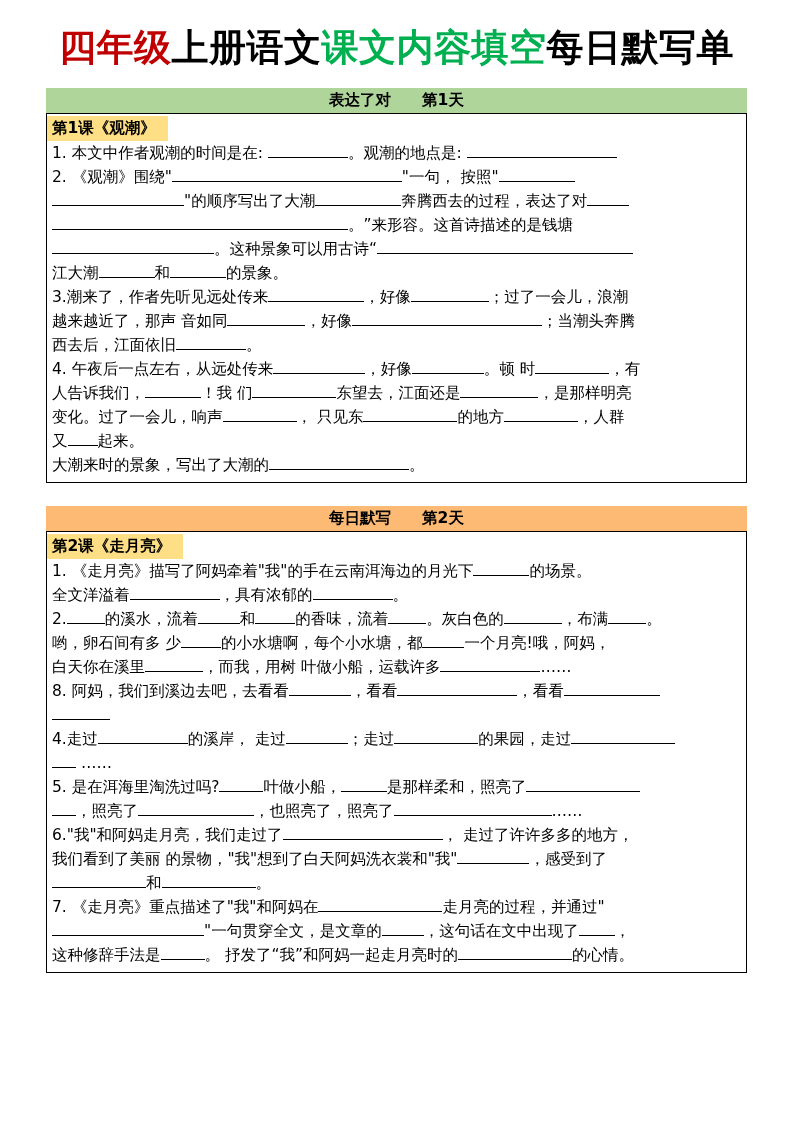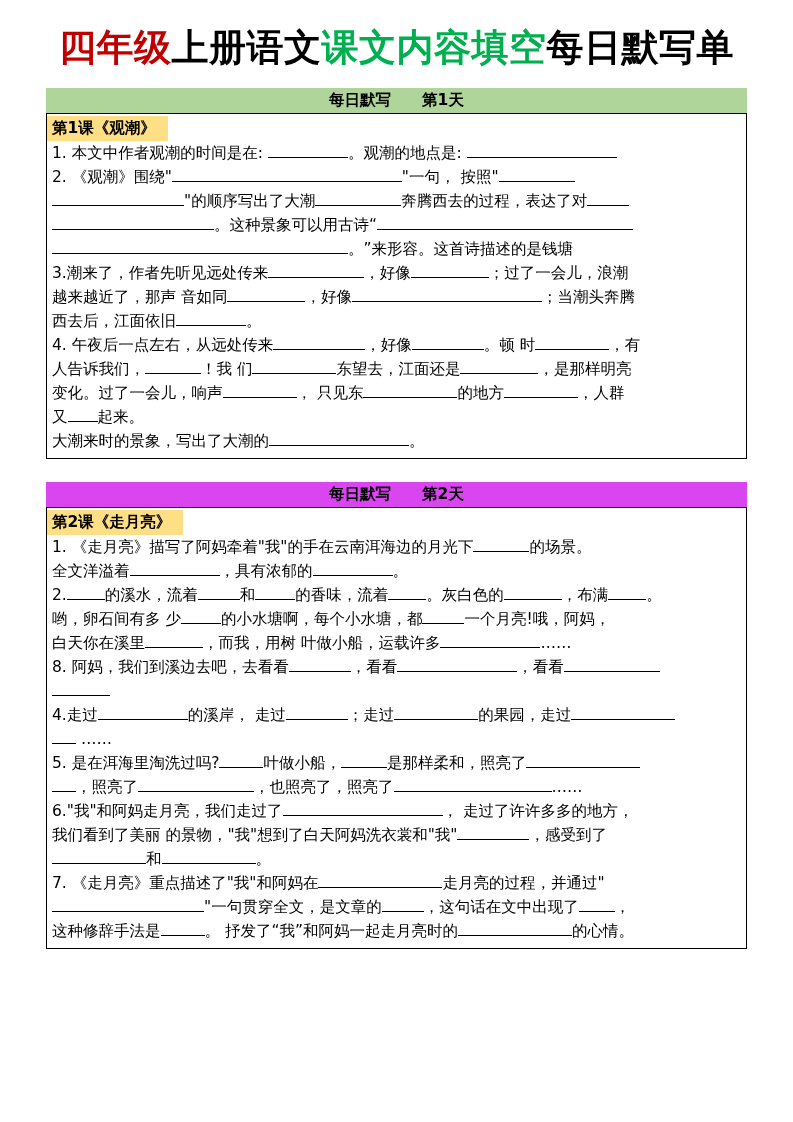--- a/index.html
+++ b/index.html
@@ -34,40 +34,41 @@
     border-bottom:1px solid #000;
   }
 </style>
 </head>
 <body>
 
 <div class="page">
   <h1 class="title"><span id="t-grade" style="color: rgb(192, 0, 0);">四年级</span><span id="t-volume" style="color: rgb(0, 0, 0);">上册语文</span><span id="t-topic" style="color: rgb(0, 176, 80);">课文内容填空</span><span id="t-suffix" style="color: rgb(0, 0, 0);">每日默写单</span></h1>
   <div class="sections" id="sections">
       <section class="worksheet-section">
-        <div class="day-bar" style="background: rgb(175, 213, 154);">每日默写　　第1天</div>
+        <div class="day-bar" style="background: rgb(175, 213, 154);">表达了对　　第1天</div>
         <div class="qbox" style="border-color: rgb(0, 0, 0);">
           <div class="line"><span class="lesson-label" style="background: rgb(255, 223, 133);">第1课《观潮》</span></div>
           <div class="line"><span>1. 本文中作者观潮的时间是在: </span><span class="blank" style="width: 80px; border-bottom-color: rgb(0, 0, 0);"></span><span>。观潮的地点是: </span><span class="blank" style="width: 150px; border-bottom-color: rgb(0, 0, 0);"></span></div>
           <div class="line"><span>2. 《观潮》围绕"</span><span class="blank" style="width: 230px; border-bottom-color: rgb(0, 0, 0);"></span><span>"一句， 按照"</span><span class="blank" style="width: 76px; border-bottom-color: rgb(0, 0, 0);"></span></div>
           <div class="line"><span class="blank" style="width: 132px; border-bottom-color: rgb(0, 0, 0);"></span><span>"的顺序写出了大潮</span><span class="blank" style="width: 86px; border-bottom-color: rgb(0, 0, 0);"></span><span>奔腾西去的过程，表达了对</span><span class="blank" style="width: 42px; border-bottom-color: rgb(0, 0, 0);"></span></div>
+          <div class="line"><span class="blank" style="width: 296px; border-bottom-color: rgb(0, 0, 0);"></span><span>。”来形容。这首诗描述的是钱塘</span></div>
           <div class="line"><span class="blank" style="width: 162px; border-bottom-color: rgb(0, 0, 0);"></span><span>。这种景象可以用古诗“</span><span class="blank" style="width: 256px; border-bottom-color: rgb(0, 0, 0);"></span></div>
-          <div class="line"><span class="blank" style="width: 296px; border-bottom-color: rgb(0, 0, 0);"></span><span>。”来形容。这首诗描述的是钱塘</span></div>
+          <div class="line"><span>江大潮</span><span class="blank" style="width: 56px; border-bottom-color: rgb(0, 0, 0);"></span><span>和</span><span class="blank" style="width: 56px; border-bottom-color: rgb(0, 0, 0);"></span><span>的景象。</span></div>
           <div class="line"><span>3.潮来了，作者先听见远处传来</span><span class="blank" style="width: 96px; border-bottom-color: rgb(0, 0, 0);"></span><span>，好像</span><span class="blank" style="width: 78px; border-bottom-color: rgb(0, 0, 0);"></span><span>；过了一会儿，浪潮</span></div>
           <div class="line"><span>越来越近了，那声 音如同</span><span class="blank" style="width: 78px; border-bottom-color: rgb(0, 0, 0);"></span><span>，好像</span><span class="blank" style="width: 190px; border-bottom-color: rgb(0, 0, 0);"></span><span>；当潮头奔腾</span></div>
           <div class="line"><span>西去后，江面依旧</span><span class="blank" style="width: 70px; border-bottom-color: rgb(0, 0, 0);"></span><span>。</span></div>
           <div class="line"><span>4. 午夜后一点左右，从远处传来</span><span class="blank" style="width: 92px; border-bottom-color: rgb(0, 0, 0);"></span><span>，好像</span><span class="blank" style="width: 72px; border-bottom-color: rgb(0, 0, 0);"></span><span>。顿 时</span><span class="blank" style="width: 74px; border-bottom-color: rgb(0, 0, 0);"></span><span>，有</span></div>
           <div class="line"><span>人告诉我们，</span><span class="blank" style="width: 56px; border-bottom-color: rgb(0, 0, 0);"></span><span>！我 们</span><span class="blank" style="width: 84px; border-bottom-color: rgb(0, 0, 0);"></span><span>东望去，江面还是</span><span class="blank" style="width: 78px; border-bottom-color: rgb(0, 0, 0);"></span><span>，是那样明亮</span></div>
           <div class="line"><span>变化。过了一会儿，响声</span><span class="blank" style="width: 74px; border-bottom-color: rgb(0, 0, 0);"></span><span>， 只见东</span><span class="blank" style="width: 94px; border-bottom-color: rgb(0, 0, 0);"></span><span>的地方</span><span class="blank" style="width: 74px; border-bottom-color: rgb(0, 0, 0);"></span><span>，人群</span></div>
           <div class="line"><span>又</span><span class="blank" style="width: 30px; border-bottom-color: rgb(0, 0, 0);"></span><span>起来。</span></div>
           <div class="line"><span>大潮来时的景象，写出了大潮的</span><span class="blank" style="width: 140px; border-bottom-color: rgb(0, 0, 0);"></span><span>。</span></div>
         </div>
       </section>
       <section class="worksheet-section">
-        <div class="day-bar" style="background: #d946ef;">每日默写　　第2天</div>
+        <div class="day-bar" style="background: #fdba74;">每日默写　　第2天</div>
         <div class="qbox" style="border-color: rgb(0, 0, 0);">
           <div class="line"><span class="lesson-label" style="background: rgb(255, 223, 133);">第2课《走月亮》</span></div>
           <div class="line"><span>1. 《走月亮》描写了阿妈牵着"我"的手在云南洱海边的月光下</span><span class="blank" style="width: 56px; border-bottom-color: rgb(0, 0, 0);"></span><span>的场景。</span></div>
           <div class="line"><span>全文洋溢着</span><span class="blank" style="width: 90px; border-bottom-color: rgb(0, 0, 0);"></span><span>，具有浓郁的</span><span class="blank" style="width: 80px; border-bottom-color: rgb(0, 0, 0);"></span><span>。</span></div>
           <div class="line"><span>2.</span><span class="blank" style="width: 38px; border-bottom-color: rgb(0, 0, 0);"></span><span>的溪水，流着</span><span class="blank" style="width: 42px; border-bottom-color: rgb(0, 0, 0);"></span><span>和</span><span class="blank" style="width: 40px; border-bottom-color: rgb(0, 0, 0);"></span><span>的香味，流着</span><span class="blank" style="width: 38px; border-bottom-color: rgb(0, 0, 0);"></span><span>。灰白色的</span><span class="blank" style="width: 58px; border-bottom-color: rgb(0, 0, 0);"></span><span>，布满</span><span class="blank" style="width: 38px; border-bottom-color: rgb(0, 0, 0);"></span><span>。</span></div>
           <div class="line"><span>哟，卵石间有多 少</span><span class="blank" style="width: 40px; border-bottom-color: rgb(0, 0, 0);"></span><span>的小水塘啊，每个小水塘，都</span><span class="blank" style="width: 42px; border-bottom-color: rgb(0, 0, 0);"></span><span>一个月亮!哦，阿妈，</span></div>
           <div class="line"><span>白天你在溪里</span><span class="blank" style="width: 58px; border-bottom-color: rgb(0, 0, 0);"></span><span>，而我，用树 叶做小船，运载许多</span><span class="blank" style="width: 100px; border-bottom-color: rgb(0, 0, 0);"></span><span>……</span></div>
           <div class="line"><span>8. 阿妈，我们到溪边去吧，去看看</span><span class="blank" style="width: 62px; border-bottom-color: rgb(0, 0, 0);"></span><span>，看看</span><span class="blank" style="width: 120px; border-bottom-color: rgb(0, 0, 0);"></span><span>，看看</span><span class="blank" style="width: 96px; border-bottom-color: rgb(0, 0, 0);"></span></div>
           <div class="line"><span class="blank" style="width: 58px; border-bottom-color: rgb(0, 0, 0);"></span></div>
           <div class="line"><span>4.走过</span><span class="blank" style="width: 90px; border-bottom-color: rgb(0, 0, 0);"></span><span>的溪岸， 走过</span><span class="blank" style="width: 62px; border-bottom-color: rgb(0, 0, 0);"></span><span>；走过</span><span class="blank" style="width: 84px; border-bottom-color: rgb(0, 0, 0);"></span><span>的果园，走过</span><span class="blank" style="width: 104px; border-bottom-color: rgb(0, 0, 0);"></span></div>

